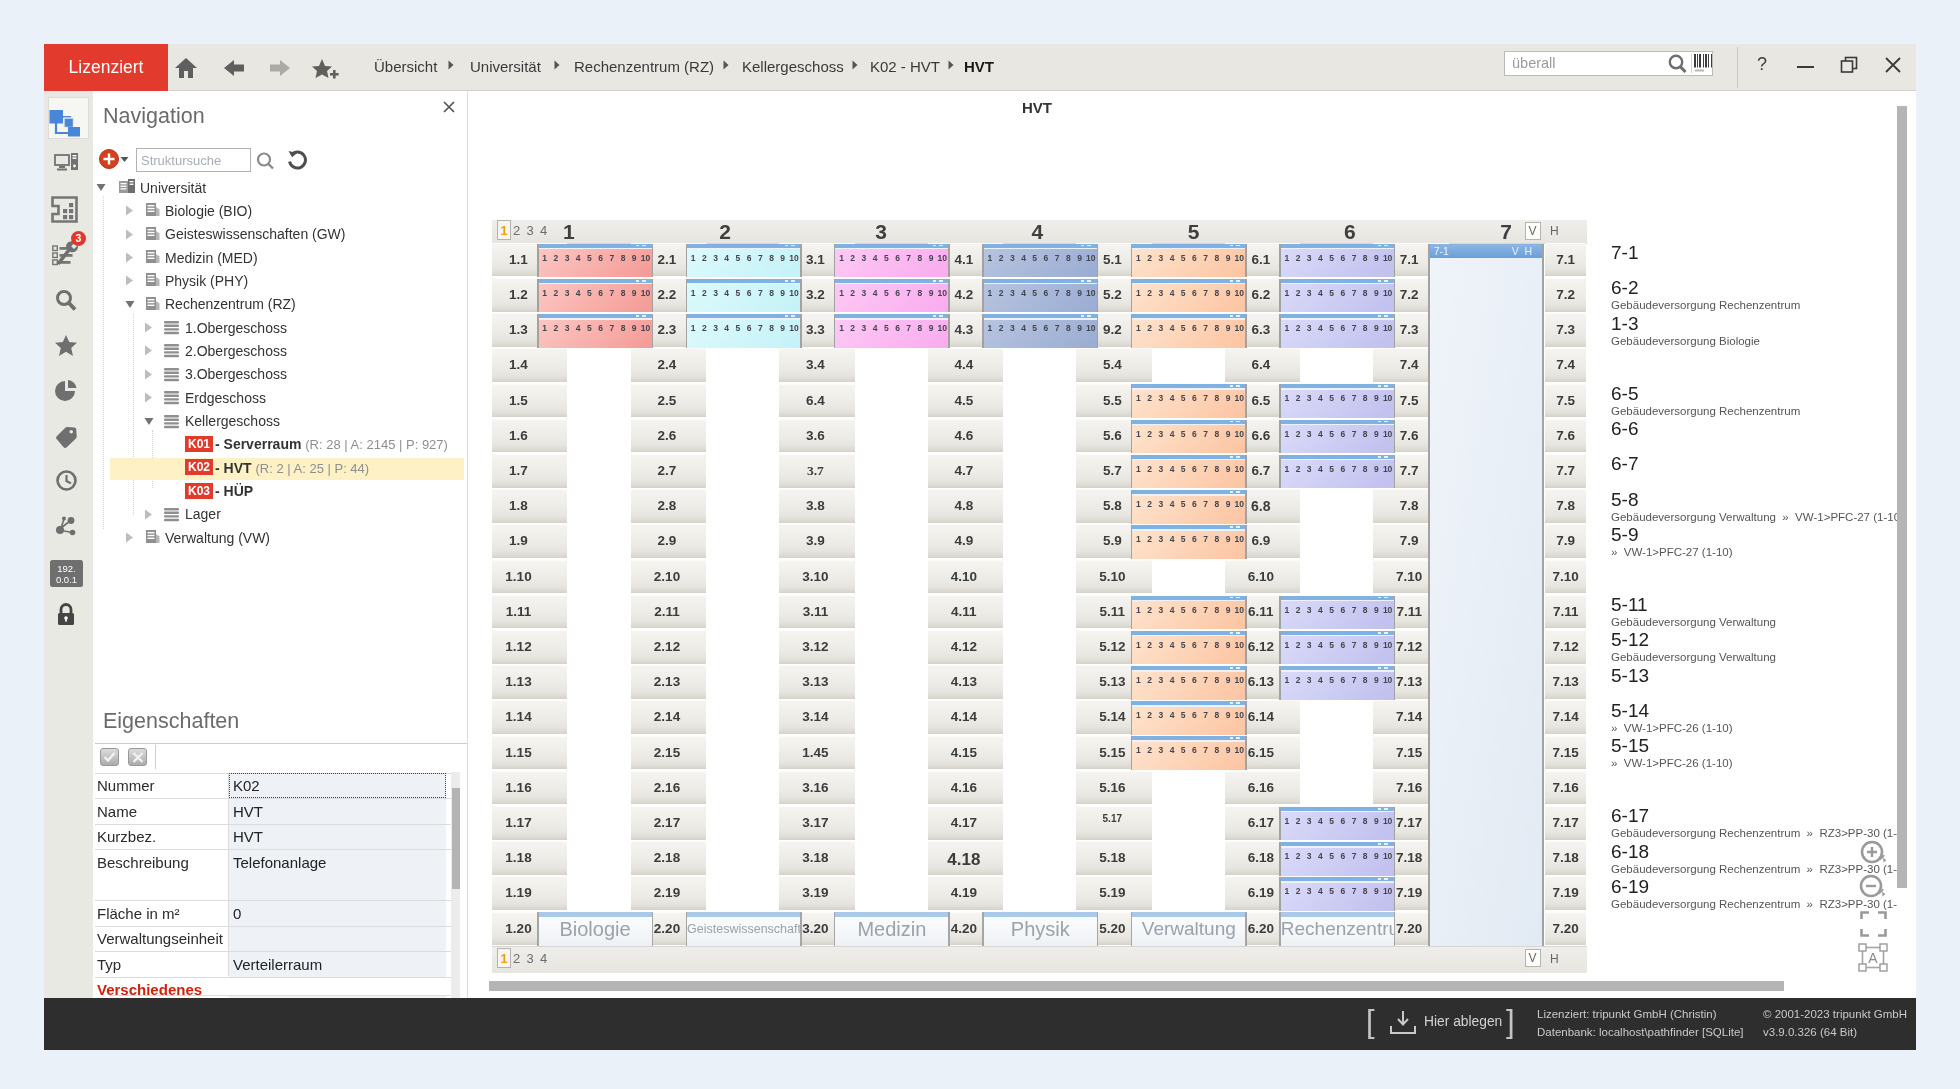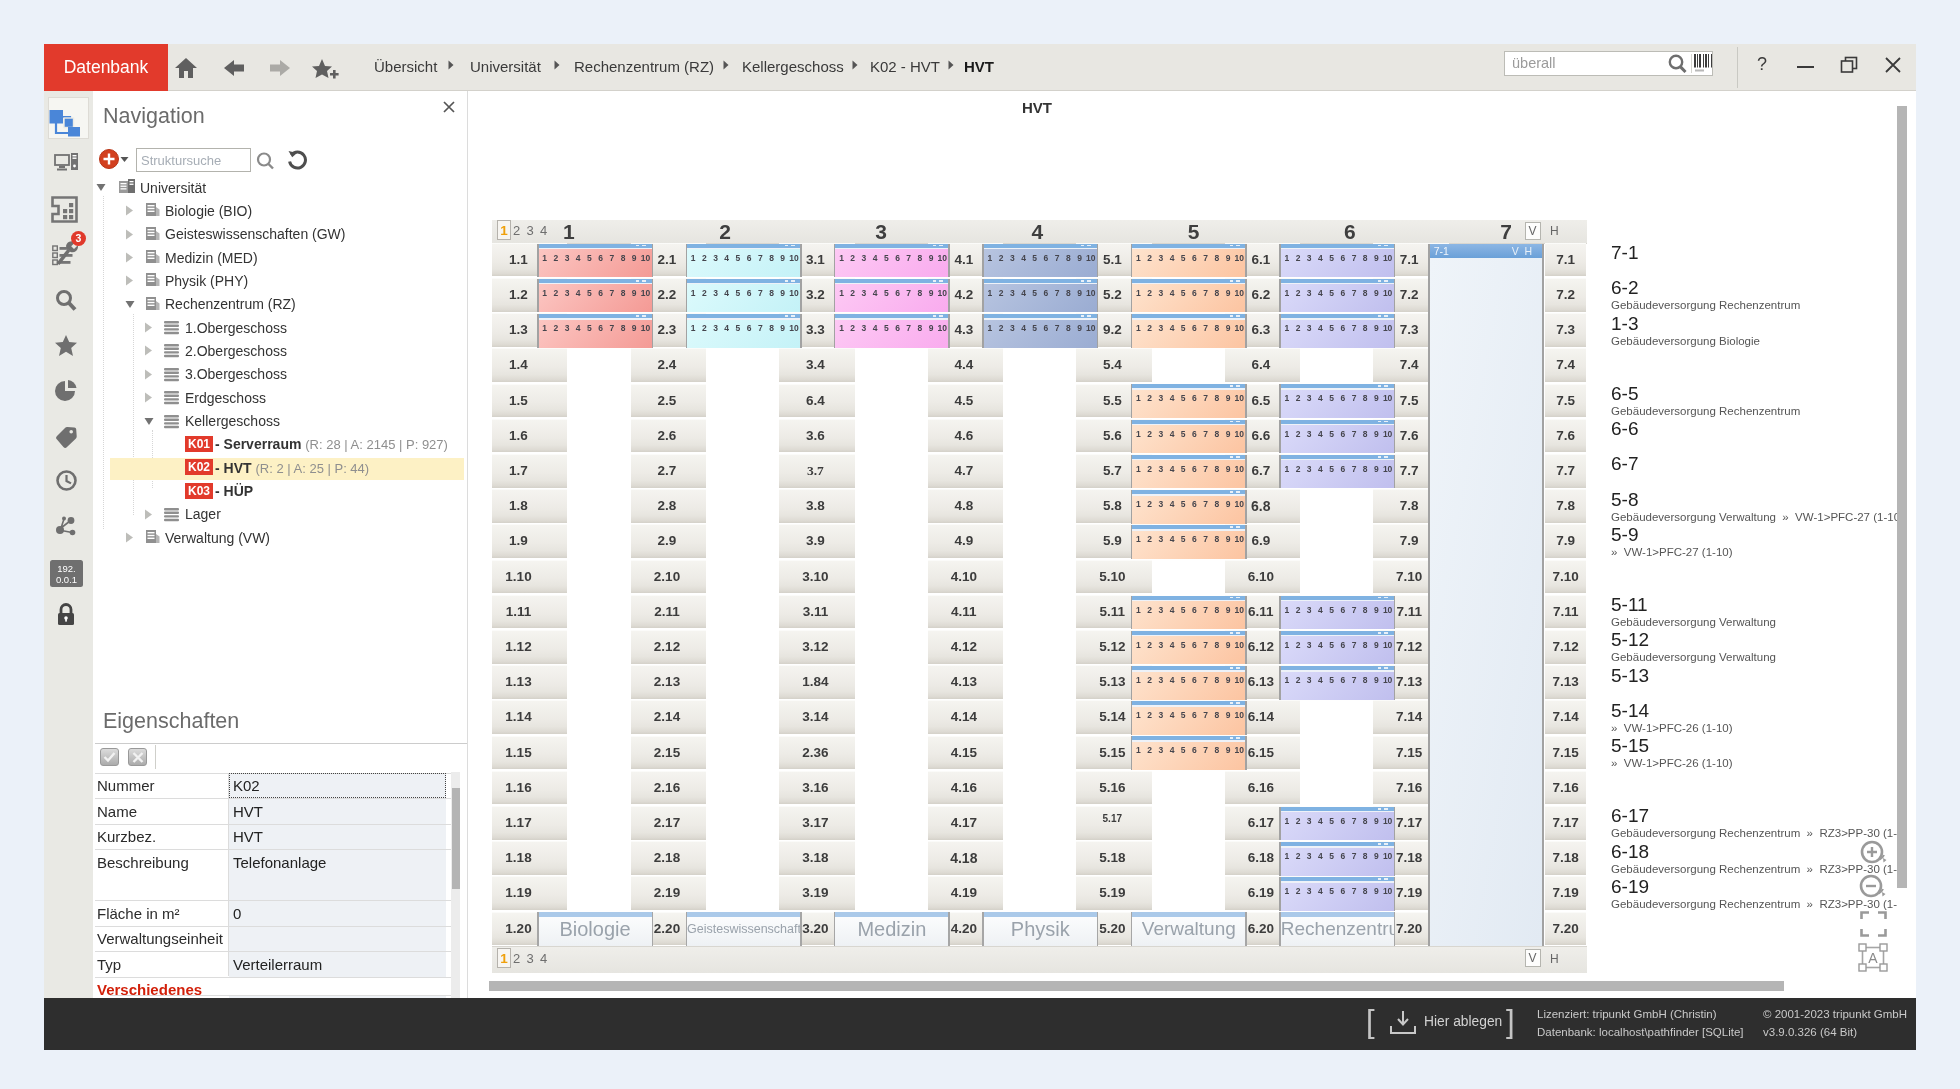--- a/index.html
+++ b/index.html
@@ -1,20 +1,20 @@
 <!DOCTYPE html>
 <html><head><meta charset="utf-8"><style>
 *{margin:0;padding:0;box-sizing:border-box}
 html,body{width:1960px;height:1089px;background:#ebf1f9;font-family:"Liberation Sans",sans-serif;overflow:hidden;position:relative}
 .a{position:absolute}
 .lbl{position:absolute;font-weight:bold;color:#3c3c3c;text-align:center}
 </style></head><body>
 <div class="a" style="left:44px;top:44px;width:1872px;height:1005px;background:#ffffff;border:1px solid #a9adb2;"></div>
 <div class="a" style="left:44px;top:44px;width:1872px;height:47px;background:#e8e7e2;border-bottom:1px solid #d3d1cb;"></div>
-<div class="a" style="left:44px;top:44px;width:124px;height:47px;background:#e23a2c;color:#fff;font-size:17.5px;display:flex;align-items:center;justify-content:center;">Datenbank</div>
+<div class="a" style="left:44px;top:44px;width:124px;height:47px;background:#e23a2c;color:#fff;font-size:17.5px;display:flex;align-items:center;justify-content:center;">Lizenziert</div>
 <svg class="a" style="left:170px;top:51px" width="190" height="34" viewBox="0 0 190 34">
 <path d="M16 7 L27 17 L23 17 L23 27 L18 27 L18 20 L14 20 L14 27 L9 27 L9 17 L5 17 Z" fill="#5f5f5f"></path>
 <path d="M54 17 L64 9 L64 13.5 L74 13.5 L74 20.5 L64 20.5 L64 25 Z" fill="#5f5f5f"></path>
 <path d="M120 17 L110 9 L110 13.5 L100 13.5 L100 20.5 L110 20.5 L110 25 Z" fill="#abaaa6"></path>
 <path d="M152 8 L155 15 L162 15.5 L157 20 L158.5 27 L152 23.5 L145.5 27 L147 20 L142 15.5 L149 15 Z" fill="#5f5f5f"></path>
 <path d="M160 22 h3 v-3 h2.6 v3 h3 v2.6 h-3 v3 h-2.6 v-3 h-3 Z" fill="#5f5f5f"></path>
 </svg>
 <div class="a" style="left:374px;top:58px;font-size:15px;color:#3a3a3a;font-weight:normal;white-space:nowrap;">Übersicht</div>
 <div class="a" style="left:470px;top:58px;font-size:15px;color:#3a3a3a;font-weight:normal;white-space:nowrap;">Universität</div>
 <div class="a" style="left:574px;top:58px;font-size:15px;color:#3a3a3a;font-weight:normal;white-space:nowrap;">Rechenzentrum (RZ)</div>
@@ -475,25 +475,25 @@
 <div class="lbl" style="font-size:13.5px;text-align:center;left:790.4px;top:498.2px;width:50px;height:16px;">3.8</div>
 <div class="a" style="left:779.3px;top:524.4px;width:75.4px;height:33.6px;background:linear-gradient(#f5f4f0 0%,#edebe6 55%,#e7e5df 78%,#dedbd4 92%,#d4d1c9 100%);border-top:1px solid #fbfbf9;"></div>
 <div class="lbl" style="font-size:13.5px;text-align:center;left:790.4px;top:533.4px;width:50px;height:16px;">3.9</div>
 <div class="a" style="left:779.3px;top:559.6px;width:75.4px;height:33.6px;background:linear-gradient(#f5f4f0 0%,#edebe6 55%,#e7e5df 78%,#dedbd4 92%,#d4d1c9 100%);border-top:1px solid #fbfbf9;"></div>
 <div class="lbl" style="font-size:13.5px;text-align:center;left:790.4px;top:568.6px;width:50px;height:16px;">3.10</div>
 <div class="a" style="left:779.3px;top:594.8px;width:75.4px;height:33.6px;background:linear-gradient(#f5f4f0 0%,#edebe6 55%,#e7e5df 78%,#dedbd4 92%,#d4d1c9 100%);border-top:1px solid #fbfbf9;"></div>
 <div class="lbl" style="font-size:13.5px;text-align:center;left:790.4px;top:603.8px;width:50px;height:16px;">3.11</div>
 <div class="a" style="left:779.3px;top:630.0px;width:75.4px;height:33.6px;background:linear-gradient(#f5f4f0 0%,#edebe6 55%,#e7e5df 78%,#dedbd4 92%,#d4d1c9 100%);border-top:1px solid #fbfbf9;"></div>
 <div class="lbl" style="font-size:13.5px;text-align:center;left:790.4px;top:639.0px;width:50px;height:16px;">3.12</div>
 <div class="a" style="left:779.3px;top:665.2px;width:75.4px;height:33.6px;background:linear-gradient(#f5f4f0 0%,#edebe6 55%,#e7e5df 78%,#dedbd4 92%,#d4d1c9 100%);border-top:1px solid #fbfbf9;"></div>
-<div class="lbl" style="font-size:13.5px;text-align:center;left:790.4px;top:674.2px;width:50px;height:16px;">1.84</div>
+<div class="lbl" style="font-size:13.5px;text-align:center;left:790.4px;top:674.2px;width:50px;height:16px;">3.13</div>
 <div class="a" style="left:779.3px;top:700.4px;width:75.4px;height:33.6px;background:linear-gradient(#f5f4f0 0%,#edebe6 55%,#e7e5df 78%,#dedbd4 92%,#d4d1c9 100%);border-top:1px solid #fbfbf9;"></div>
 <div class="lbl" style="font-size:13.5px;text-align:center;left:790.4px;top:709.4px;width:50px;height:16px;">3.14</div>
 <div class="a" style="left:779.3px;top:735.6px;width:75.4px;height:33.6px;background:linear-gradient(#f5f4f0 0%,#edebe6 55%,#e7e5df 78%,#dedbd4 92%,#d4d1c9 100%);border-top:1px solid #fbfbf9;"></div>
-<div class="lbl" style="font-size:13.5px;text-align:center;left:790.4px;top:744.6px;width:50px;height:16px;">2.36</div>
+<div class="lbl" style="font-size:13.5px;text-align:center;left:790.4px;top:744.6px;width:50px;height:16px;">1.45</div>
 <div class="a" style="left:779.3px;top:770.8px;width:75.4px;height:33.6px;background:linear-gradient(#f5f4f0 0%,#edebe6 55%,#e7e5df 78%,#dedbd4 92%,#d4d1c9 100%);border-top:1px solid #fbfbf9;"></div>
 <div class="lbl" style="font-size:13.5px;text-align:center;left:790.4px;top:779.8px;width:50px;height:16px;">3.16</div>
 <div class="a" style="left:779.3px;top:806.0px;width:75.4px;height:33.6px;background:linear-gradient(#f5f4f0 0%,#edebe6 55%,#e7e5df 78%,#dedbd4 92%,#d4d1c9 100%);border-top:1px solid #fbfbf9;"></div>
 <div class="lbl" style="font-size:13.5px;text-align:center;left:790.4px;top:815.0px;width:50px;height:16px;">3.17</div>
 <div class="a" style="left:779.3px;top:841.2px;width:75.4px;height:33.6px;background:linear-gradient(#f5f4f0 0%,#edebe6 55%,#e7e5df 78%,#dedbd4 92%,#d4d1c9 100%);border-top:1px solid #fbfbf9;"></div>
 <div class="lbl" style="font-size:13.5px;text-align:center;left:790.4px;top:850.2px;width:50px;height:16px;">3.18</div>
 <div class="a" style="left:779.3px;top:876.4px;width:75.4px;height:33.6px;background:linear-gradient(#f5f4f0 0%,#edebe6 55%,#e7e5df 78%,#dedbd4 92%,#d4d1c9 100%);border-top:1px solid #fbfbf9;"></div>
 <div class="lbl" style="font-size:13.5px;text-align:center;left:790.4px;top:885.4px;width:50px;height:16px;">3.19</div>
 <div class="a" style="left:779.3px;top:911.6px;width:75.4px;height:33.6px;background:linear-gradient(#f5f4f0 0%,#edebe6 55%,#e7e5df 78%,#dedbd4 92%,#d4d1c9 100%);border-top:1px solid #fbfbf9;"></div>
 <div class="lbl" style="font-size:13.5px;text-align:center;left:790.4px;top:920.6px;width:50px;height:16px;">3.20</div>
@@ -525,21 +525,21 @@
 <div class="lbl" style="font-size:13.5px;text-align:center;left:938.8px;top:674.2px;width:50px;height:16px;">4.13</div>
 <div class="a" style="left:927.8px;top:700.4px;width:75.4px;height:33.6px;background:linear-gradient(#f5f4f0 0%,#edebe6 55%,#e7e5df 78%,#dedbd4 92%,#d4d1c9 100%);border-top:1px solid #fbfbf9;"></div>
 <div class="lbl" style="font-size:13.5px;text-align:center;left:938.8px;top:709.4px;width:50px;height:16px;">4.14</div>
 <div class="a" style="left:927.8px;top:735.6px;width:75.4px;height:33.6px;background:linear-gradient(#f5f4f0 0%,#edebe6 55%,#e7e5df 78%,#dedbd4 92%,#d4d1c9 100%);border-top:1px solid #fbfbf9;"></div>
 <div class="lbl" style="font-size:13.5px;text-align:center;left:938.8px;top:744.6px;width:50px;height:16px;">4.15</div>
 <div class="a" style="left:927.8px;top:770.8px;width:75.4px;height:33.6px;background:linear-gradient(#f5f4f0 0%,#edebe6 55%,#e7e5df 78%,#dedbd4 92%,#d4d1c9 100%);border-top:1px solid #fbfbf9;"></div>
 <div class="lbl" style="font-size:13.5px;text-align:center;left:938.8px;top:779.8px;width:50px;height:16px;">4.16</div>
 <div class="a" style="left:927.8px;top:806.0px;width:75.4px;height:33.6px;background:linear-gradient(#f5f4f0 0%,#edebe6 55%,#e7e5df 78%,#dedbd4 92%,#d4d1c9 100%);border-top:1px solid #fbfbf9;"></div>
 <div class="lbl" style="font-size:13.5px;text-align:center;left:938.8px;top:815.0px;width:50px;height:16px;">4.17</div>
 <div class="a" style="left:927.8px;top:841.2px;width:75.4px;height:33.6px;background:linear-gradient(#f5f4f0 0%,#edebe6 55%,#e7e5df 78%,#dedbd4 92%,#d4d1c9 100%);border-top:1px solid #fbfbf9;"></div>
-<div class="lbl" style="font-size:14px;left:938.8px;top:850.2px;width:50px;height:16px;">4.18</div>
+<div class="lbl" style="font-size:17px;left:938.8px;top:850.2px;width:50px;height:16px;">4.18</div>
 <div class="a" style="left:927.8px;top:876.4px;width:75.4px;height:33.6px;background:linear-gradient(#f5f4f0 0%,#edebe6 55%,#e7e5df 78%,#dedbd4 92%,#d4d1c9 100%);border-top:1px solid #fbfbf9;"></div>
 <div class="lbl" style="font-size:13.5px;text-align:center;left:938.8px;top:885.4px;width:50px;height:16px;">4.19</div>
 <div class="a" style="left:927.8px;top:911.6px;width:75.4px;height:33.6px;background:linear-gradient(#f5f4f0 0%,#edebe6 55%,#e7e5df 78%,#dedbd4 92%,#d4d1c9 100%);border-top:1px solid #fbfbf9;"></div>
 <div class="lbl" style="font-size:13.5px;text-align:center;left:938.8px;top:920.6px;width:50px;height:16px;">4.20</div>
 <div class="a" style="left:1076.2px;top:242.8px;width:75.4px;height:33.6px;background:linear-gradient(#f5f4f0 0%,#edebe6 55%,#e7e5df 78%,#dedbd4 92%,#d4d1c9 100%);border-top:1px solid #fbfbf9;"></div>
 <div class="lbl" style="font-size:13.5px;text-align:center;left:1087.3px;top:251.8px;width:50px;height:16px;">5.1</div>
 <div class="a" style="left:1076.2px;top:278.0px;width:75.4px;height:33.6px;background:linear-gradient(#f5f4f0 0%,#edebe6 55%,#e7e5df 78%,#dedbd4 92%,#d4d1c9 100%);border-top:1px solid #fbfbf9;"></div>
 <div class="lbl" style="font-size:13.5px;text-align:center;left:1087.3px;top:287.0px;width:50px;height:16px;">5.2</div>
 <div class="a" style="left:1076.2px;top:313.2px;width:75.4px;height:33.6px;background:linear-gradient(#f5f4f0 0%,#edebe6 55%,#e7e5df 78%,#dedbd4 92%,#d4d1c9 100%);border-top:1px solid #fbfbf9;"></div>
 <div class="lbl" style="font-size:13.5px;text-align:center;left:1087.3px;top:322.2px;width:50px;height:16px;">9.2</div>

